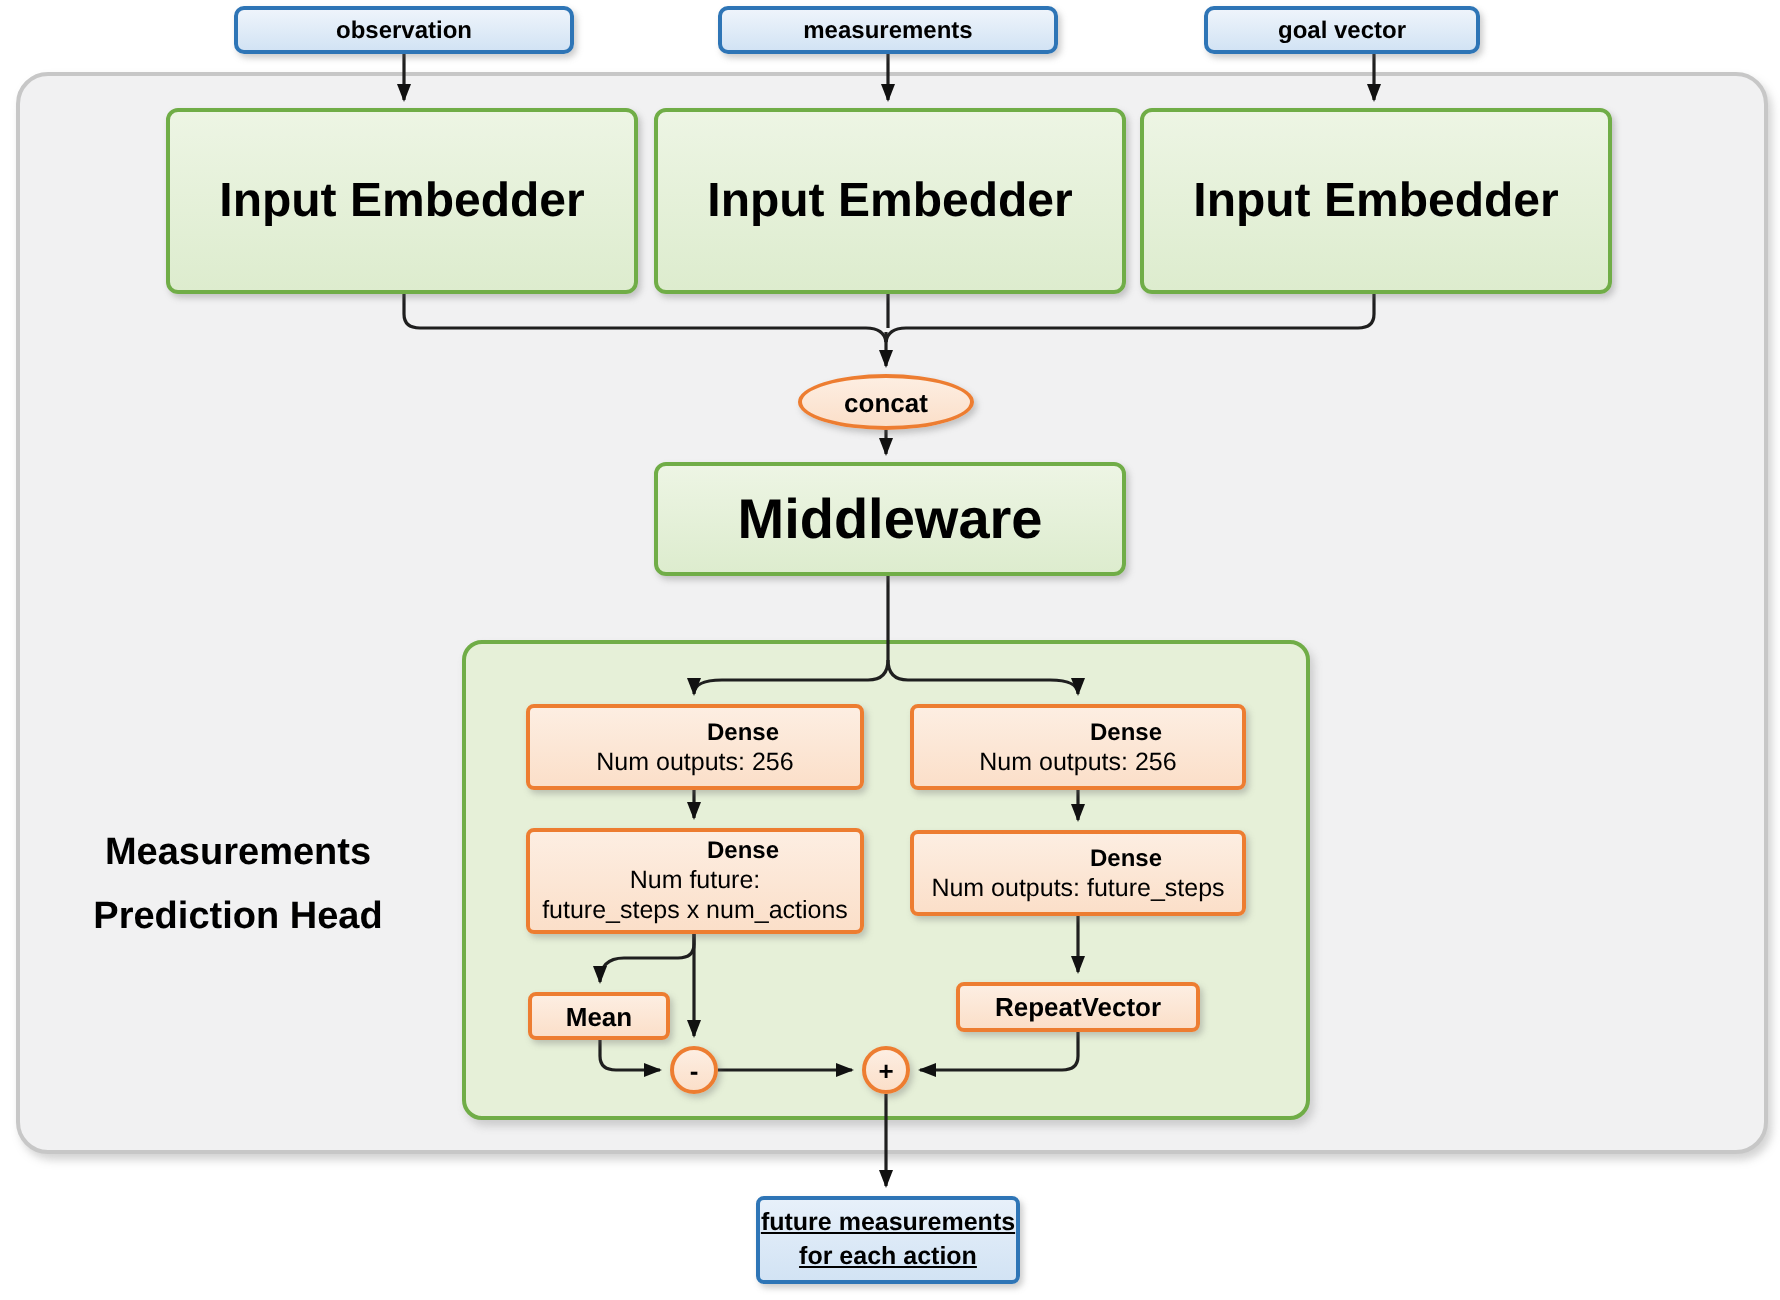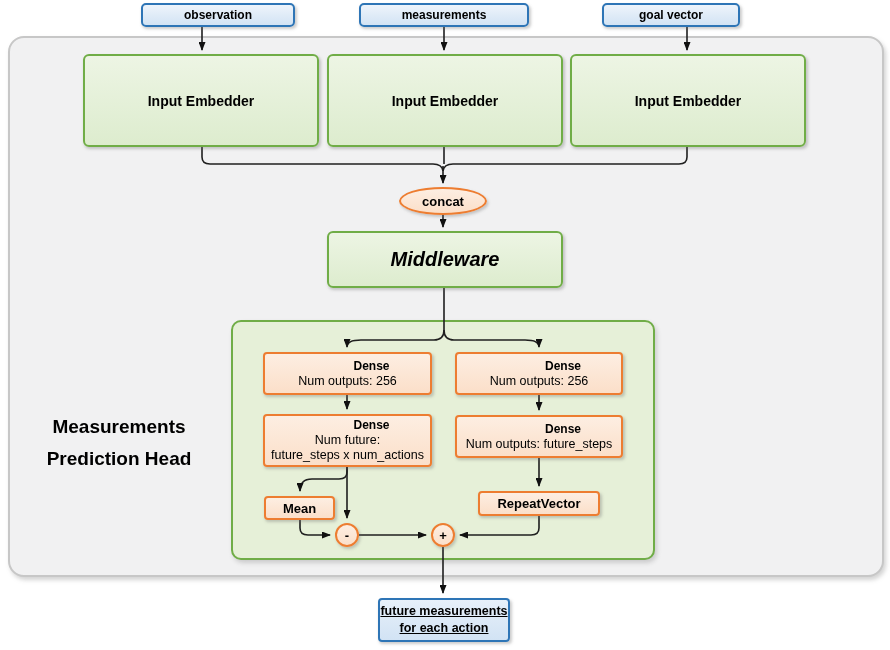--- a/index.html
+++ b/index.html
@@ -14,22 +14,22 @@
   svg.wires{position:absolute;left:0;top:0;width:890px;height:650px;z-index:2;pointer-events:none;}
 
   
   .node{display:flex;align-items:center;justify-content:center;text-align:center;z-index:3;box-shadow:1.5px 2px 3px rgba(110,110,110,.35);}
   .blue-node{background:linear-gradient(#eef4fb,#d2e3f4);border:2px solid #2e75b6;border-radius:5px;font-weight:bold;font-size:12px;}
   .green-node{background:linear-gradient(#edf5e4,#ddecce);border:2.5px solid #70ad47;border-radius:6px;font-weight:bold;}
   .orange-node{background:linear-gradient(#fdeee2,#fbdfc9);border:2.5px solid #ed7d31;border-radius:4px;}
   .ellipse{border-radius:50%;font-weight:bold;font-size:13px;}
   .circle-node{border-radius:50%;font-weight:bold;font-size:13px;line-height:1;}
 
-  .embedder{font-size:14px;}
-  .middleware{font-size:20px;font-style:italic;}
+  .embedder{font-size:24px;}
+  .middleware{font-size:28px;}
   .dense .ttl{font-weight:bold;font-size:12px;line-height:1.25;padding-left:48px;}
   .dense .sub{font-weight:normal;font-size:12.5px;line-height:1.2;}
   .dense{flex-direction:column;}
   .small-bold{font-weight:bold;font-size:13px;}
   .out-box{flex-direction:column;font-weight:bold;font-size:12.5px;line-height:1.35;background:linear-gradient(#e7f0fa,#d2e3f4);border:2.5px solid #2e75b6;border-radius:4px;text-decoration:underline;}
 
   .head-label{left:12px;top:411px;width:214px;text-align:center;font-weight:bold;font-size:19px;line-height:1.7;z-index:3;}
 </style>
 </head>
 <body>
@@ -60,21 +60,21 @@
     <path d="M347,467 L347,472 Q347,479 339,479 L312,479 Q300,479 300,491" marker-end="url(#arr)"></path>
     <path d="M347,467 L347,518" marker-end="url(#arr)"></path>
     <path d="M300,520 L300,528 Q300,535 308,535 L330,535" marker-end="url(#arr)"></path>
     <path d="M359,535 L426,535" marker-end="url(#arr)"></path>
     <path d="M539,458 L539,486" marker-end="url(#arr)"></path>
     <path d="M539,516 L539,528 Q539,535 531,535 L460,535" marker-end="url(#arr)"></path>
     <path d="M443,547 L443,593" marker-end="url(#arr)"></path>
   </g>
 </svg>
 
-<div class="abs node blue-node" style="left:117px;top:3px;width:154px;height:24px;margin-left:24px;">
+<div class="abs node blue-node" style="left:117px;top:3px;width:170px;height:24px;">
     <span>observation</span>
   </div>
 <div class="abs node blue-node" style="left:359px;top:3px;width:170px;height:24px;">
     <span>measurements</span>
   </div>
 <div class="abs node blue-node" style="left:602px;top:3px;width:138px;height:24px;">
     <span>goal vector</span>
   </div>
 
 <div class="abs node green-node embedder" style="left:83px;top:54px;width:236px;height:93px;">

